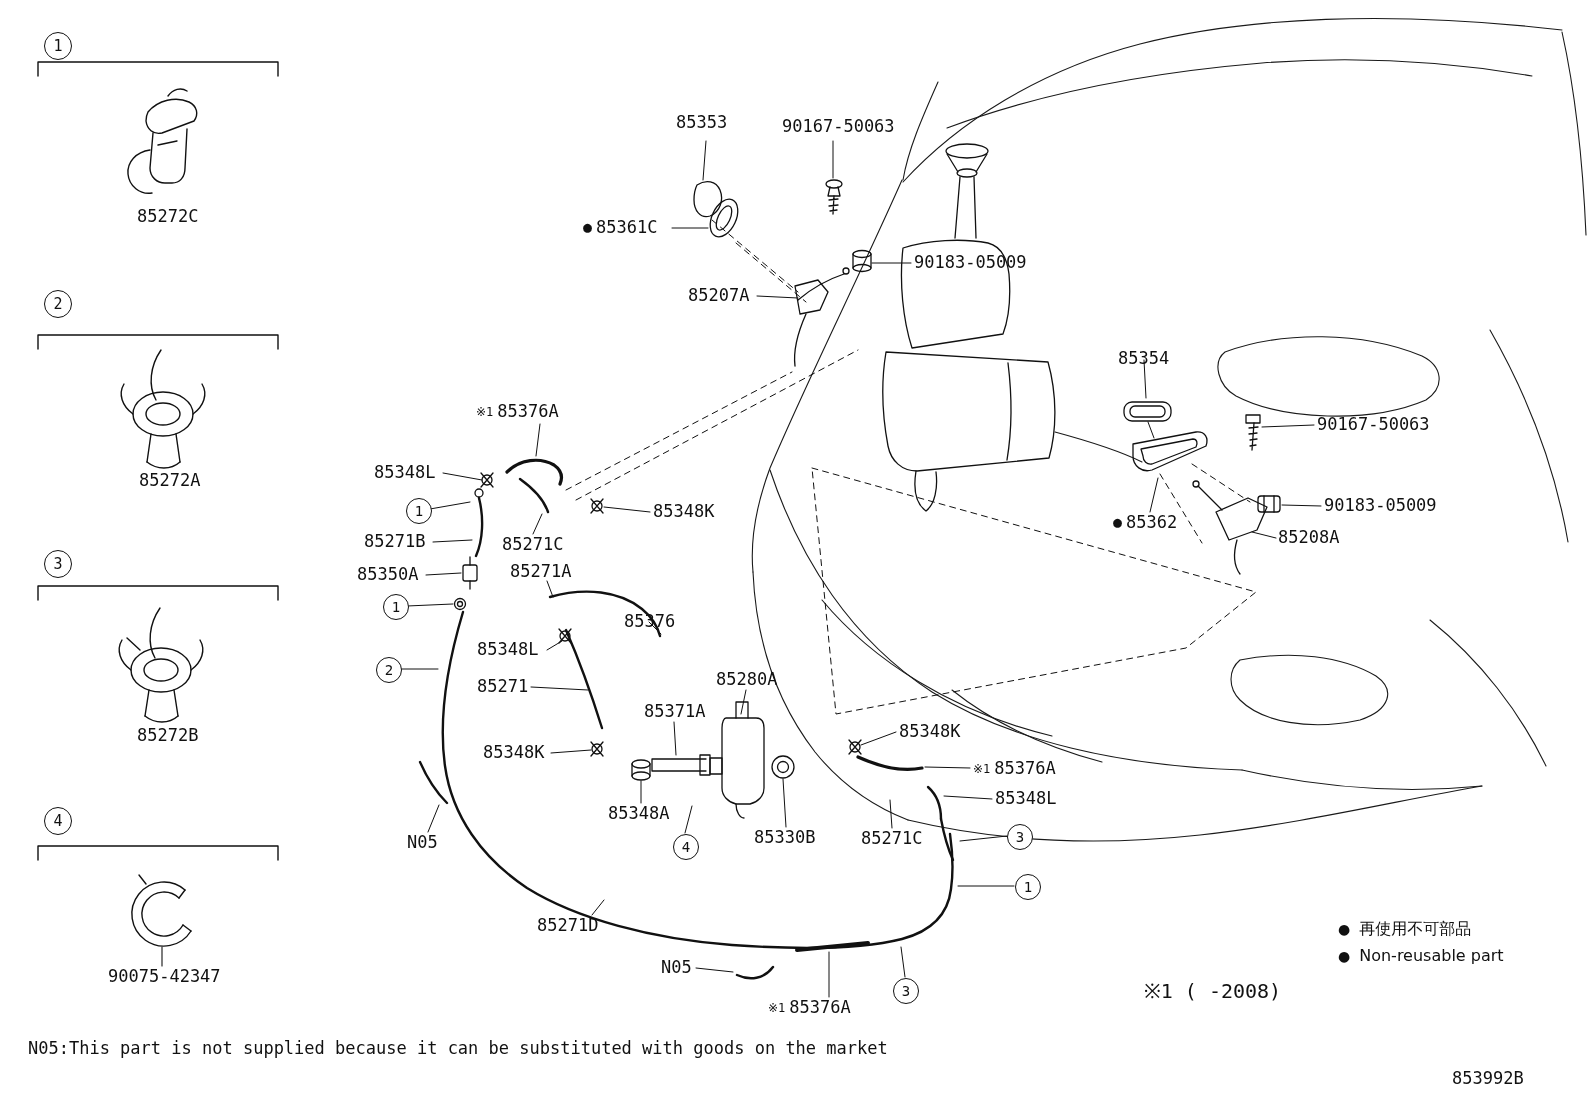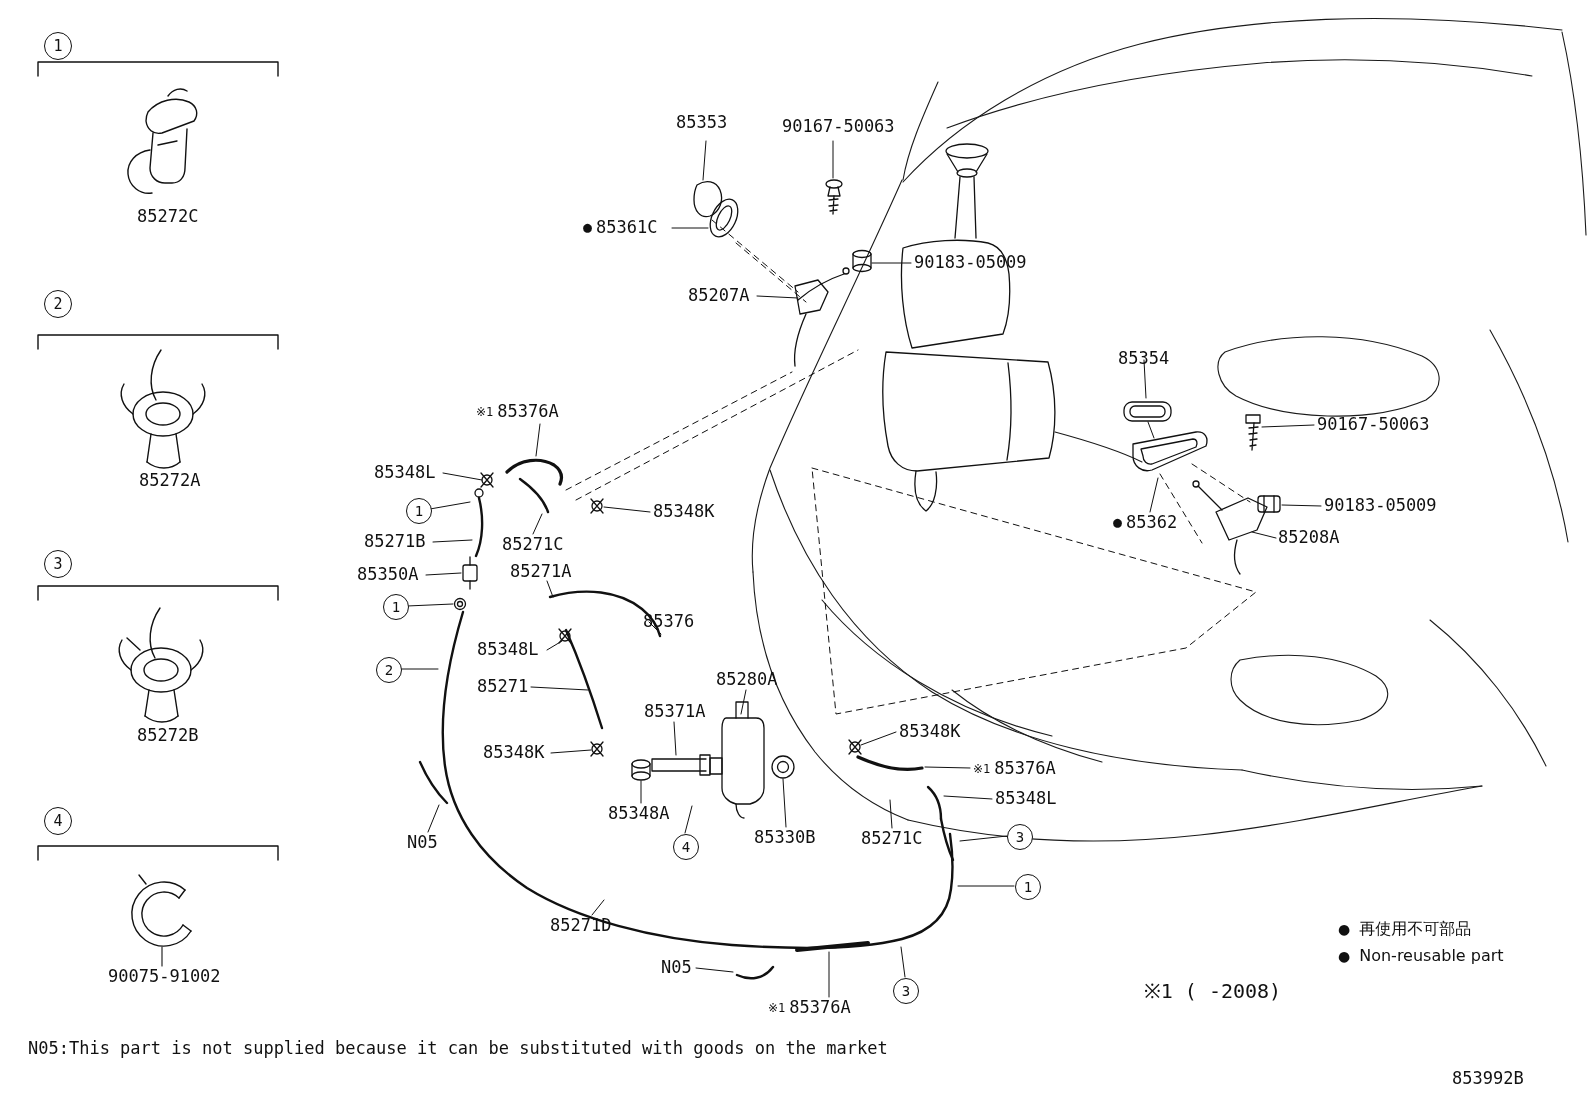--- a/index.html
+++ b/index.html
@@ -245,21 +245,21 @@
   </svg>
 
   <div class="sb-circle" style="left:44px;top:32px">1</div>
   <div class="sb-circle" style="left:44px;top:290px">2</div>
   <div class="sb-circle" style="left:44px;top:550px">3</div>
   <div class="sb-circle" style="left:44px;top:807px">4</div>
 
   <div class="sb-label" style="left:137px;top:208px">85272C</div>
   <div class="sb-label" style="left:139px;top:472px">85272A</div>
   <div class="sb-label" style="left:137px;top:727px">85272B</div>
-  <div class="sb-label" style="left:108px;top:968px">90075-91002</div>
+  <div class="sb-label" style="left:108px;top:968px">90075-42347</div>
 
   <div id="labels-layer">
       <div class="plabel" style="left: 676px; top: 114px;">
         <span class="ptext">85353</span>
       </div>
       <div class="plabel" style="left: 782px; top: 118px;">
         <span class="ptext">90167-50063</span>
       </div>
       <div class="plabel" style="left: 583px; top: 219px;">
         <span class="bullet">●</span>
@@ -302,21 +302,21 @@
       </div>
       <div class="plabel" style="left: 502px; top: 536px;">
         <span class="ptext">85271C</span>
       </div>
       <div class="plabel" style="left: 357px; top: 566px;">
         <span class="ptext">85350A</span>
       </div>
       <div class="plabel" style="left: 510px; top: 563px; justify-content: flex-end;">
         <span class="ptext">85271A</span>
       </div>
-      <div class="plabel" style="left: 643px; top: 613px;">
+      <div class="plabel" style="left: 624px; top: 613px;">
         <span class="ptext">85376</span>
       </div>
       <div class="plabel" style="left: 477px; top: 641px;">
         <span class="ptext">85348L</span>
       </div>
       <div class="plabel" style="left: 477px; top: 678px;">
         <span class="ptext">85271</span>
       </div>
       <div class="plabel" style="left: 716px; top: 671px;">
         <span class="ptext">85280A</span>
@@ -342,21 +342,21 @@
       </div>
       <div class="plabel" style="left: 995px; top: 790px;">
         <span class="ptext">85348L</span>
       </div>
       <div class="plabel" style="left: 861px; top: 830px;">
         <span class="ptext">85271C</span>
       </div>
       <div class="plabel" style="left: 407px; top: 834px;">
         <span class="ptext">N05</span>
       </div>
-      <div class="plabel" style="left: 537px; top: 917px; margin-left: 13px;">
+      <div class="plabel" style="left: 537px; top: 917px;">
         <span class="ptext">85271D</span>
       </div>
       <div class="plabel" style="left: 661px; top: 959px;">
         <span class="ptext">N05</span>
       </div>
       <div class="plabel" style="left: 768px; top: 999px;">
         <span class="prefix">※1</span>
         <span class="ptext">85376A</span>
       </div>
       <div class="callout" style="left: 406px; top: 498px;">1</div>

